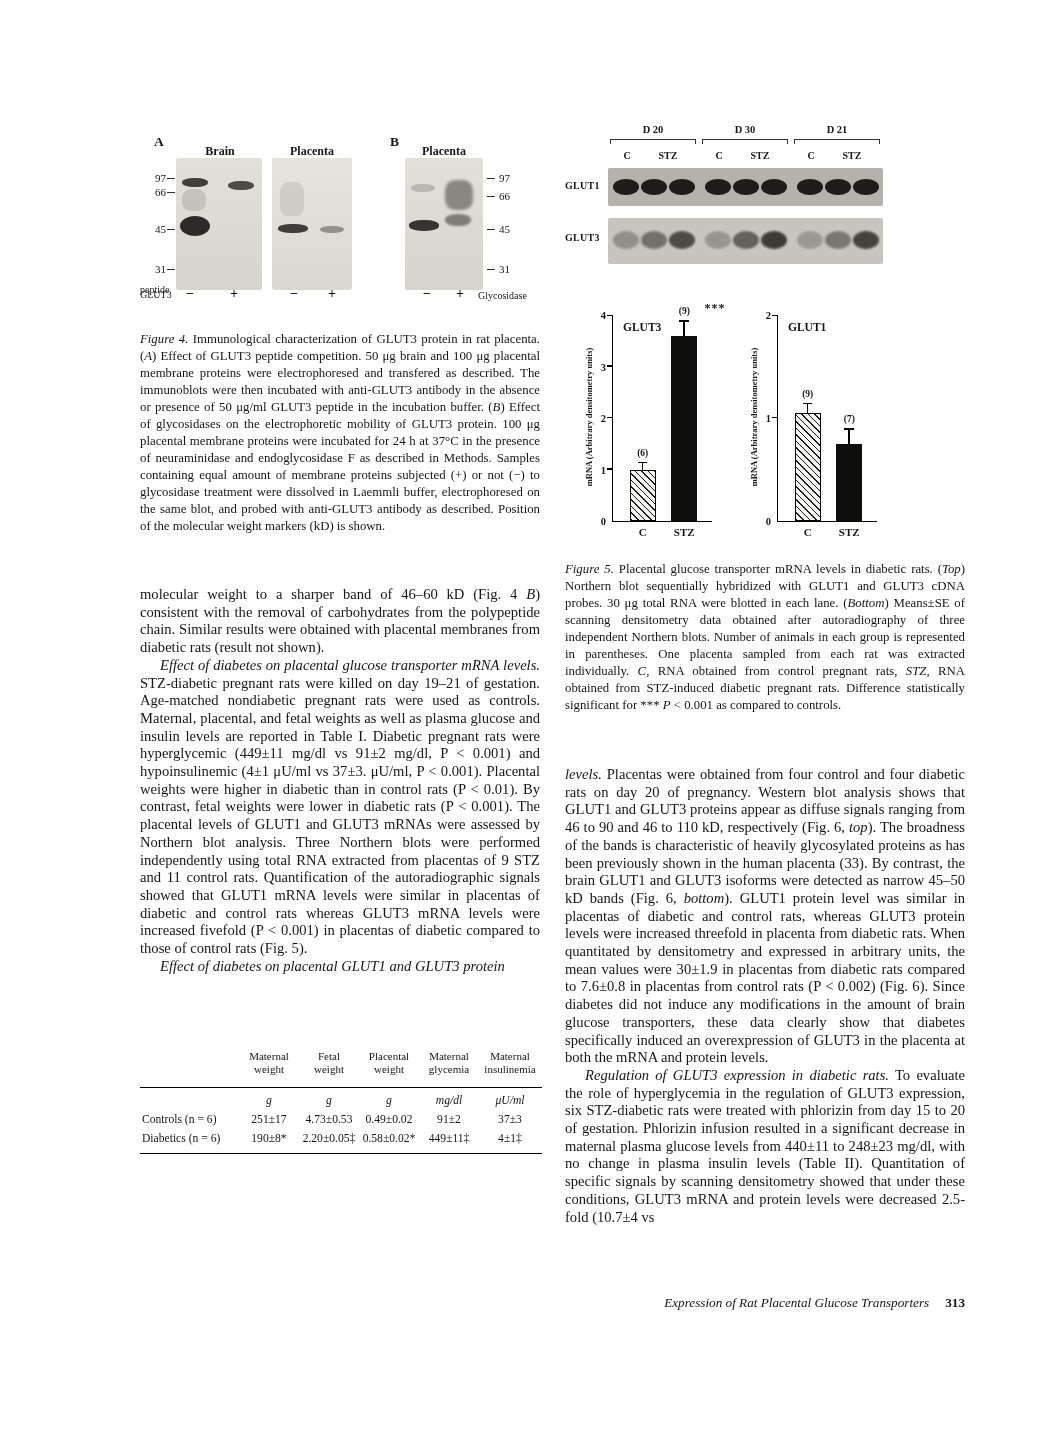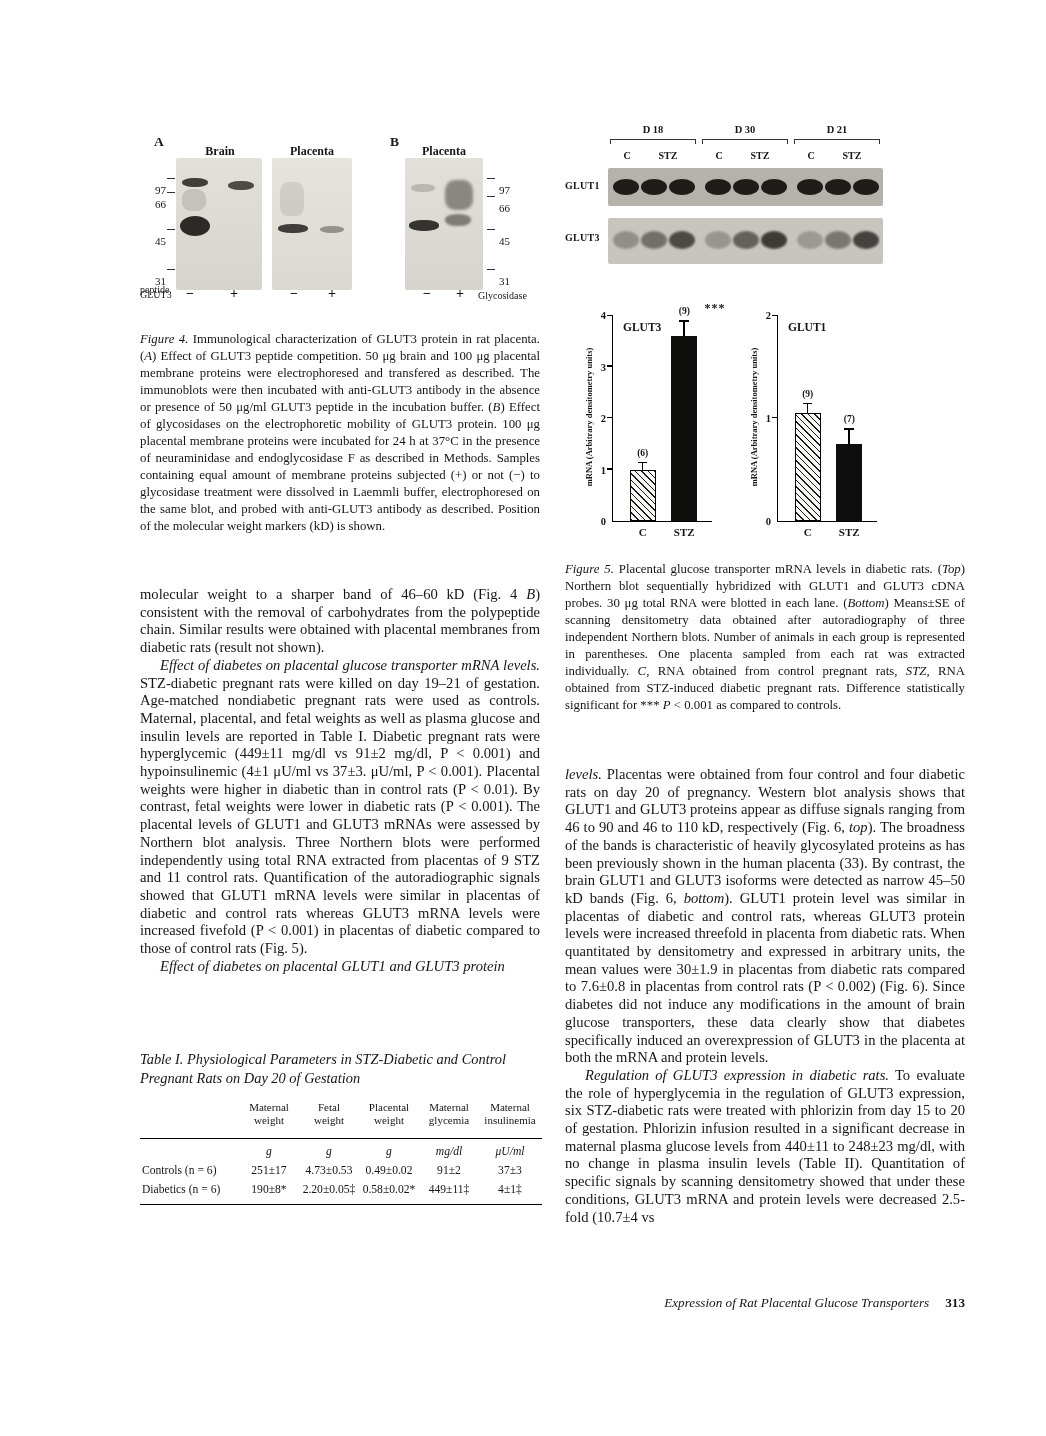--- a/index.html
+++ b/index.html
@@ -16,21 +16,21 @@
   .caption { position: absolute; width: 400px; font-size: 12.8px; line-height: 17px; text-align: justify; }
   
   #fig4 { position: absolute; left: 140px; top: 128px; width: 410px; height: 192px; }
   .panel-label { position: absolute; font-size: 13.5px; font-weight: bold; }
   .lane-title { position: absolute; font-size: 12px; font-weight: bold; text-align: center; }
   .gel { position: absolute; border-radius: 2px; }
   .gel-a1 { left: 36px; top: 30px; width: 86px; height: 132px; background: linear-gradient(#e3e0da, #d7d4cd); }
   .gel-a2 { left: 132px; top: 30px; width: 80px; height: 132px; background: linear-gradient(#e7e4de, #dbd8d1); }
   .gel-b  { left: 265px; top: 30px; width: 78px; height: 132px; background: linear-gradient(#e3e0da, #d7d4cd); }
   .band { position: absolute; background: #23211e; border-radius: 45%; }
-  .mw { position: absolute; font-size: 11px; white-space: nowrap; margin-top: 12px; }
+  .mw { position: absolute; font-size: 11px; white-space: nowrap; }
   .mw-left { left: 2px; width: 24px; text-align: right; }
   .tickline { position: absolute; height: 1.2px; background: #333; width: 8px; }
   .sign { position: absolute; font-size: 14px; font-weight: bold; }
   .small-label { position: absolute; font-size: 10px; line-height: 11px; }
   
   #fig5 { position: absolute; left: 565px; top: 120px; width: 410px; height: 430px; }
   .daygroup { position: absolute; top: 4px; height: 24px; text-align: center; }
   .daylab { font-size: 10.5px; font-weight: bold; display: block; }
   .bracket { position: absolute; left: 0; right: 0; top: 15px; height: 5px;
              border-top: 1px solid #333; border-left: 1px solid #333; border-right: 1px solid #333; }
@@ -138,21 +138,21 @@
     <span class="sign" style="left:283px; top:158px">−</span>
     <span class="sign" style="left:316px; top:158px">+</span>
     <span class="small-label" style="left:338px; top:162px">Glycosidase</span>
   </div>
 
   <p class="caption" style="left:140px; top:318px"><i>Figure 4.</i><span> Immunological characterization of GLUT3 protein in rat placenta. (</span><i>A</i><span>) Effect of GLUT3 peptide competition. 50 μg brain and 100 μg placental membrane proteins were electrophoresed and transfered as described. The immunoblots were then incubated with anti-GLUT3 antibody in the absence or presence of 50 μg/ml GLUT3 peptide in the incubation buffer. (</span><i>B</i><span>) Effect of glycosidases on the electrophoretic mobility of GLUT3 protein. 100 μg placental membrane proteins were incubated for 24 h at 37°C in the presence of neuraminidase and endoglycosidase F as described in Methods. Samples containing equal amount of membrane proteins subjected (+) or not (−) to glycosidase treatment were dissolved in Laemmli buffer, electrophoresed on the same blot, and probed with anti-GLUT3 antibody as described. Position of the molecular weight markers (kD) is shown.</span></p>
 
   <div id="fig5">
 
     <div class="daygroup" style="left:45px; width:86px">
-      <span class="daylab">D 18</span>
+      <span class="daylab">D 20</span>
       <div class="bracket"></div>
     </div>
     <div class="daygroup" style="left:137px; width:86px">
       <span class="daylab">D 30</span>
       <div class="bracket"></div>
     </div>
     <div class="daygroup" style="left:229px; width:86px">
       <span class="daylab">D 21</span>
       <div class="bracket"></div>
     </div>
@@ -242,21 +242,20 @@
 
   <p class="caption" style="left:565px; top:548px"><i>Figure 5.</i><span> Placental glucose transporter mRNA levels in diabetic rats. (</span><i>Top</i><span>) Northern blot sequentially hybridized with GLUT1 and GLUT3 cDNA probes. 30 μg total RNA were blotted in each lane. (</span><i>Bottom</i><span>) Means±SE of scanning densitometry data obtained after autoradiography of three independent Northern blots. Number of animals in each group is represented in parentheses. One placenta sampled from each rat was extracted individually. </span><i>C</i><span>, RNA obtained from control pregnant rats, </span><i>STZ</i><span>, RNA obtained from STZ-induced diabetic pregnant rats. Difference statistically significant for *** </span><i>P</i><span> &lt; 0.001 as compared to controls.</span></p>
 
   <div class="bodytext" style="left:140px; top:586px">
     <p><span>molecular weight to a sharper band of 46–60 kD (Fig. 4 </span><i>B</i><span>) consistent with the removal of carbohydrates from the polypeptide chain. Similar results were obtained with placental membranes from diabetic rats (result not shown).</span></p>
     <p class="indent"><i>Effect of diabetes on placental glucose transporter mRNA levels.</i><span> STZ-diabetic pregnant rats were killed on day 19–21 of gestation. Age-matched nondiabetic pregnant rats were used as controls. Maternal, placental, and fetal weights as well as plasma glucose and insulin levels are reported in Table I. Diabetic pregnant rats were hyperglycemic (449±11 mg/dl vs 91±2 mg/dl, P &lt; 0.001) and hypoinsulinemic (4±1 μU/ml vs 37±3. μU/ml, P &lt; 0.001). Placental weights were higher in diabetic than in control rats (P &lt; 0.01). By contrast, fetal weights were lower in diabetic rats (P &lt; 0.001). The placental levels of GLUT1 and GLUT3 mRNAs were assessed by Northern blot analysis. Three Northern blots were performed independently using total RNA extracted from placentas of 9 STZ and 11 control rats. Quantification of the autoradiographic signals showed that GLUT1 mRNA levels were similar in placentas of diabetic and control rats whereas GLUT3 mRNA levels were increased fivefold (P &lt; 0.001) in placentas of diabetic compared to those of control rats (Fig. 5).</span></p>
     <p class="indent"><i>Effect of diabetes on placental GLUT1 and GLUT3 protein</i></p>
   </div>
 
   <div id="tablebox">
-    <p class="tabletitle">Table I. Physiological Parameters in STZ-Diabetic and Control Pregnant Rats on Day 20 of Gestation</p>
     <table class="t1">
       <colgroup>
         <col style="width:98px">
           <col style="width:62px">
           <col style="width:58px">
           <col style="width:62px">
           <col style="width:58px">
           <col style="width:64px">
       </colgroup>
       <thead>

